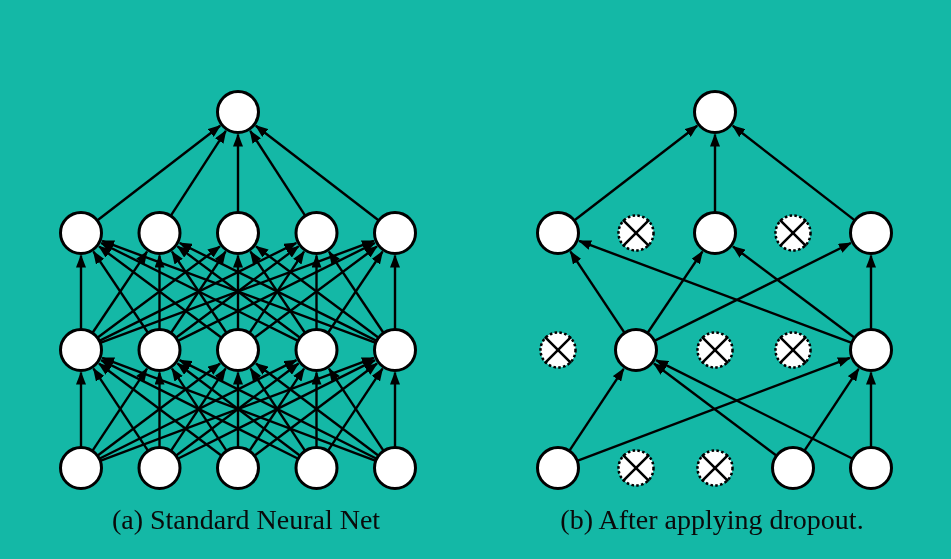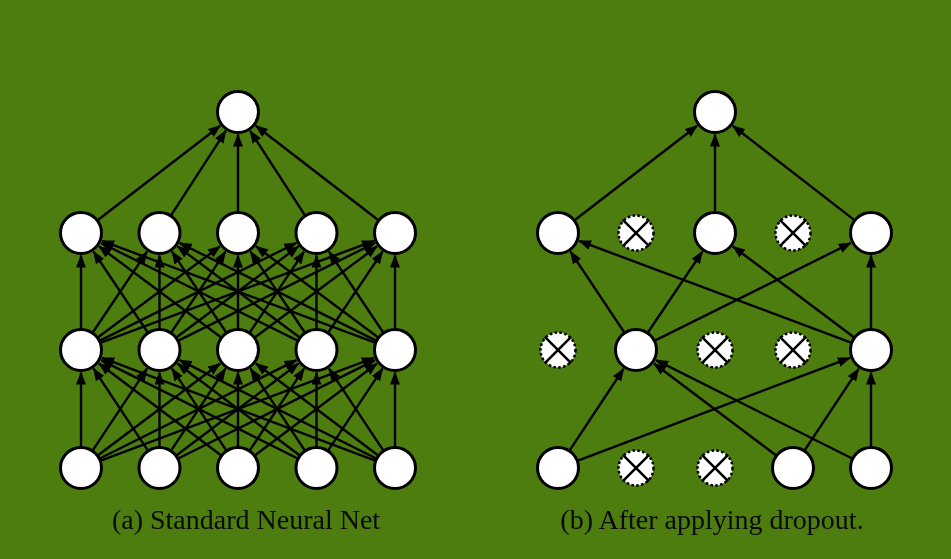--- a/index.html
+++ b/index.html
@@ -4,21 +4,21 @@
 <style>
   html, body {
     margin: 0;
     padding: 0;
     background: #ffffff;
   }
   .figure-container {
     position: relative;
     width: 951px;
     height: 559px;
-    background: #4d7c0f;
+    background: #14b8a6;
     overflow: hidden;
   }
   svg { display: block; }
   .edge {
     stroke: #000000;
     stroke-width: 2.4;
     fill: none;
   }
   .node {
     fill: #ffffff;

